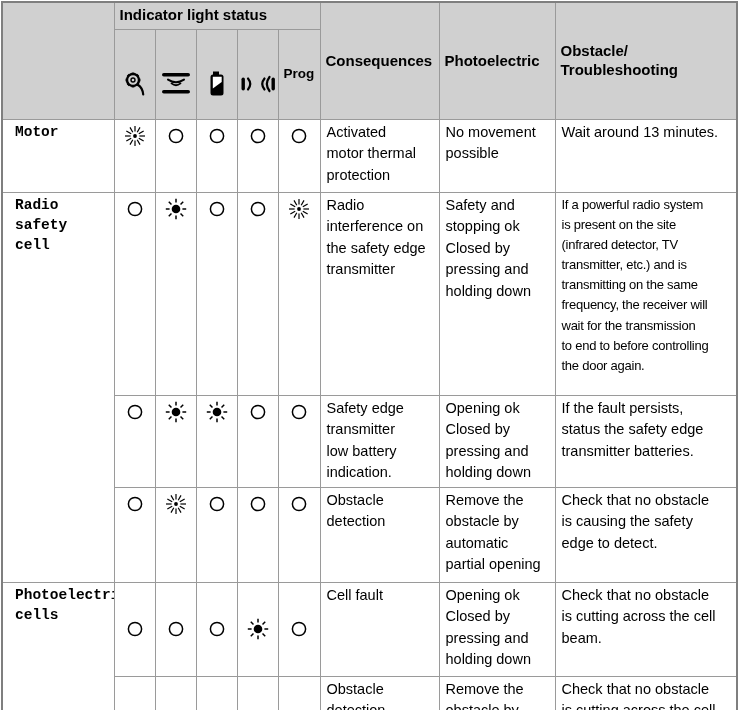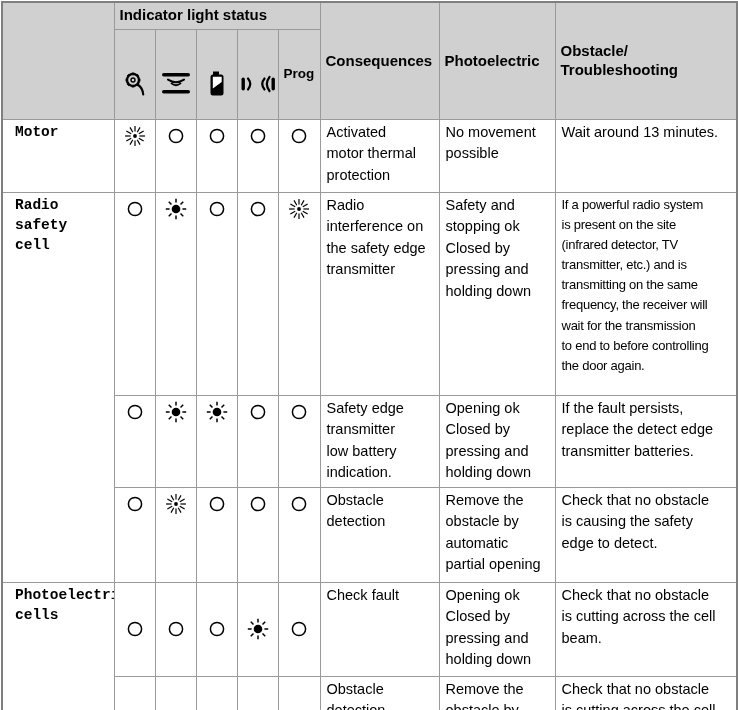--- a/index.html
+++ b/index.html
@@ -266,21 +266,21 @@
             </svg></td>
       <td class="txt">Safety edge
 transmitter
 low battery
 indication.</td>
       <td class="txt">Opening ok
 Closed by
 pressing and
 holding down</td>
       <td class="txt">If the fault persists,
-replace the detect edge
+status the safety edge
 transmitter batteries.</td>
     </tr>
 
     <tr class="r4">
       <td class="light"><svg width="22" height="22" viewBox="0 0 22 22">
               <circle cx="11" cy="11" r="6.6" fill="none" stroke="#000" stroke-width="1.5"></circle>
             </svg></td>
       <td class="light"><svg width="22" height="22" viewBox="0 0 22 22">
               <circle cx="11" cy="11" r="1.9" fill="#000"></circle>
               <line x1="11.00" y1="6.60" x2="11.00" y2="1.00" stroke="#000" stroke-width="1.2"></line>
@@ -335,21 +335,21 @@
               <line x1="17.40" y1="11.00" x2="21.20" y2="11.00" stroke="#000" stroke-width="1.5"></line>
               <line x1="15.53" y1="15.53" x2="18.21" y2="18.21" stroke="#000" stroke-width="1.5"></line>
               <line x1="11.00" y1="17.40" x2="11.00" y2="21.20" stroke="#000" stroke-width="1.5"></line>
               <line x1="6.47" y1="15.53" x2="3.79" y2="18.21" stroke="#000" stroke-width="1.5"></line>
               <line x1="4.60" y1="11.00" x2="0.80" y2="11.00" stroke="#000" stroke-width="1.5"></line>
               <line x1="6.47" y1="6.47" x2="3.79" y2="3.79" stroke="#000" stroke-width="1.5"></line>
             </svg></td>
       <td class="light mid"><svg width="22" height="22" viewBox="0 0 22 22">
               <circle cx="11" cy="11" r="6.6" fill="none" stroke="#000" stroke-width="1.5"></circle>
             </svg></td>
-      <td class="txt">Check fault</td>
+      <td class="txt">Cell fault</td>
       <td class="txt">Opening ok
 Closed by
 pressing and
 holding down</td>
       <td class="txt">Check that no obstacle
 is cutting across the cell
 beam.</td>
     </tr>
 
     <tr class="r6">

